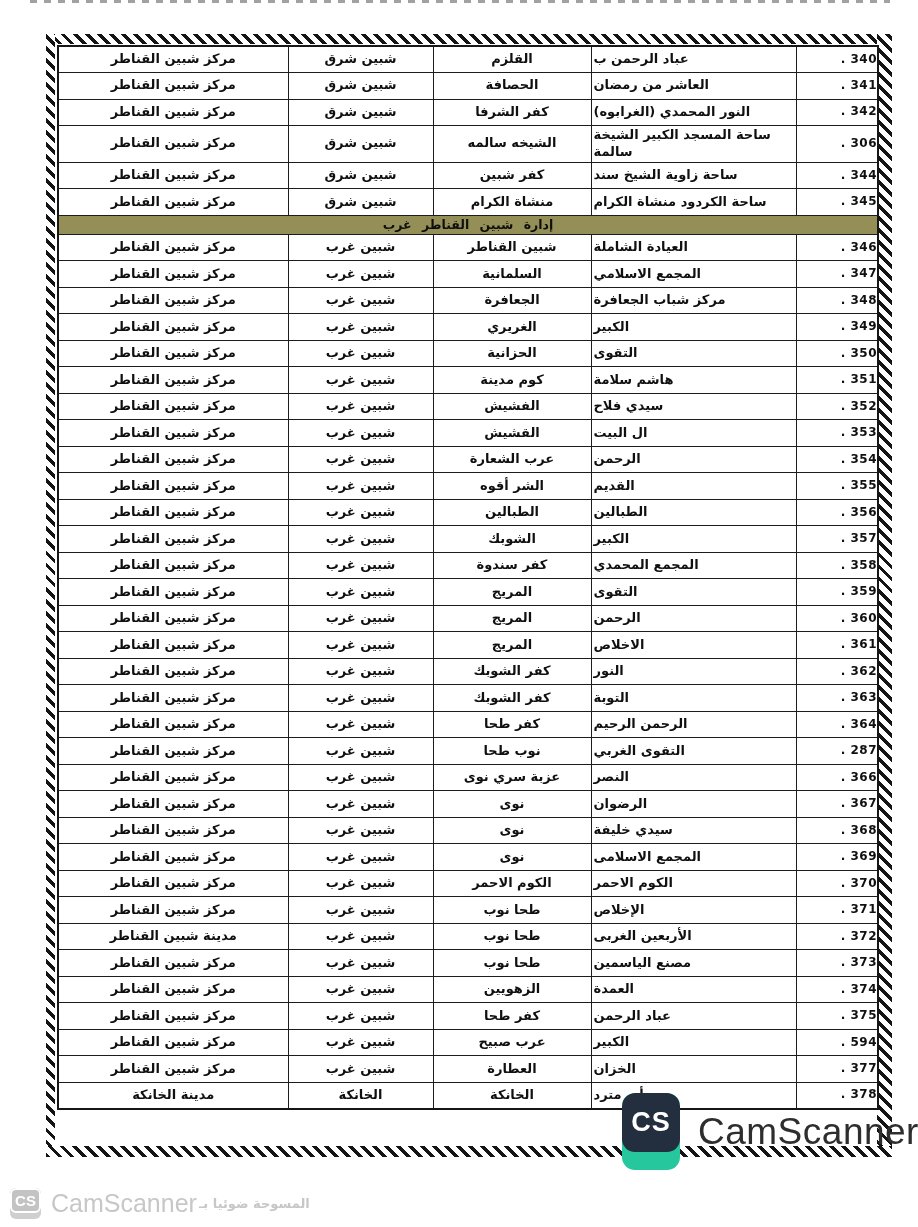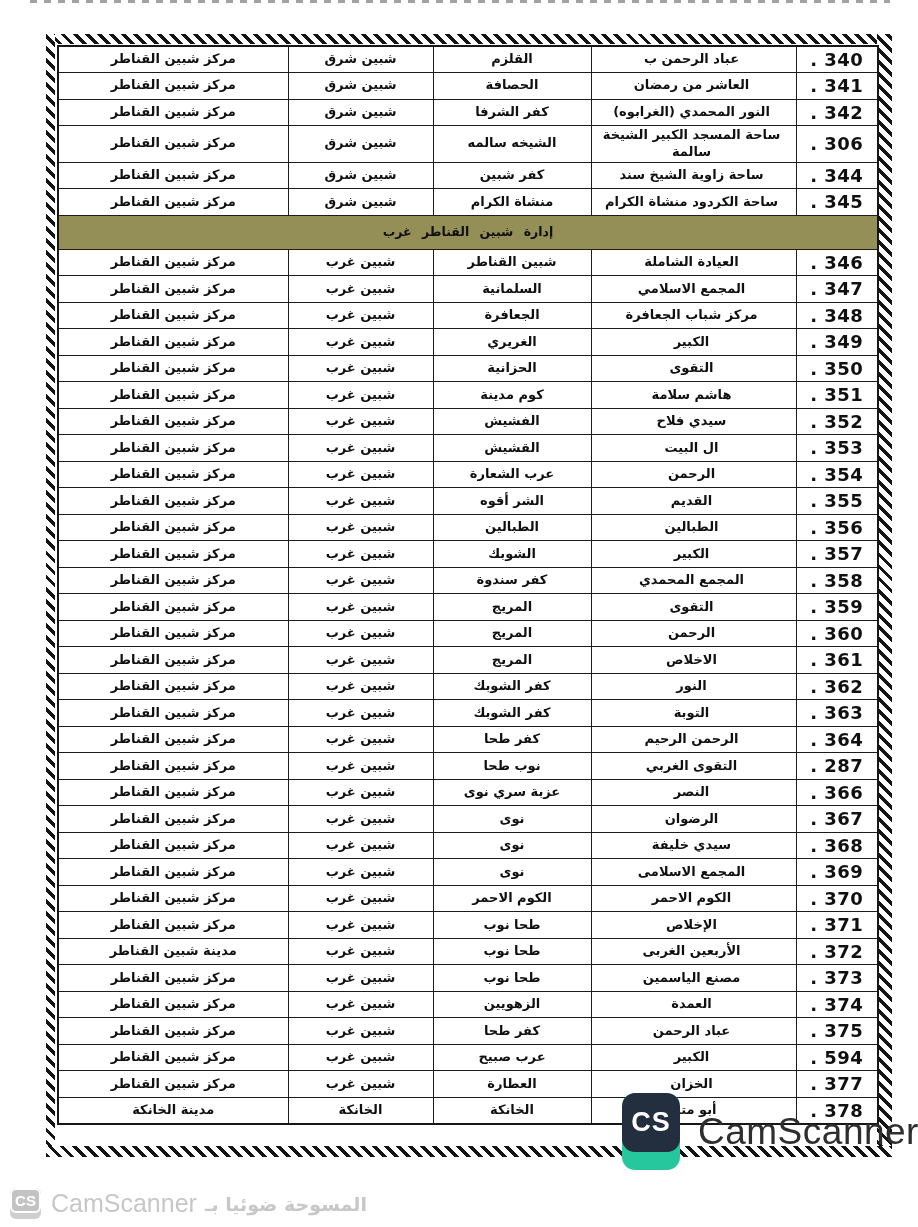--- a/index.html
+++ b/index.html
@@ -30,26 +30,26 @@
     direction:rtl; border-collapse:collapse; table-layout:fixed;
     border:2px solid #161616;
   }
   table.roster td {
     border:1.6px solid #1c1c1c;
     font-family:"DejaVu Sans", sans-serif;
     font-weight:bold; color:#101010;
     height:26.5px; overflow:hidden;
     line-height:1.3; vertical-align:middle;
   }
-  td.c-num   { font-size:18px; text-align:center; font-family:"Liberation Sans","DejaVu Sans",sans-serif;margin-left:28px; }
+  td.c-num   { font-size:12px; font-family:"Liberation Sans","DejaVu Sans",sans-serif;margin-left:28px; }
   td.c-num .ltr { direction:ltr; unicode-bidi:isolate; letter-spacing:.5px; }
-  td.c-name  { font-size:13px; text-align:center; padding:1px 6px 1px 2px; }
+  td.c-name  { font-size:13px; text-align:left; padding:1px 6px 1px 2px; }
   td.c-village, td.c-area, td.c-center { font-size:13px; text-align:center; padding:1px 2px; }
   tr.section td {
-    background:#948e57; height:34px; font-size:12.5px;
+    background:#948e57; height:19px; font-size:12.5px;
     text-align:center; word-spacing:6px; color:#0e0e0e; padding:0;
   }
 
   
   .wm { position:absolute; left:622px; top:1093px; display:flex; align-items:flex-start; }
   .wm-icon {
     width:58px; height:77px; border-radius:13px; overflow:hidden;
     background:#27c79d; flex:0 0 auto;
   }
   .wm-icon .navy {
@@ -82,21 +82,21 @@
   }
   .f-icon .f-body span {
     color:#ffffff; font-weight:bold; font-size:15px;
     font-family:"Liberation Sans","DejaVu Sans",sans-serif;
   }
   .f-brand {
     margin-left:10px; font-size:25px; color:#c7c7c7;
     font-family:"Liberation Sans","DejaVu Sans",sans-serif; white-space:nowrap;
   }
   .f-ar {
-    margin-left:8px; font-size:19px; color:#c7c7c7; font-weight:bold;
+    margin-left:2px; font-size:13px; color:#c7c7c7; font-weight:bold;
     font-family:"DejaVu Sans", sans-serif; white-space:nowrap;
   }
 </style>
 </head>
 <body>
 
 <div class="page">
 
   <div class="scan-edge-top"></div>
 

